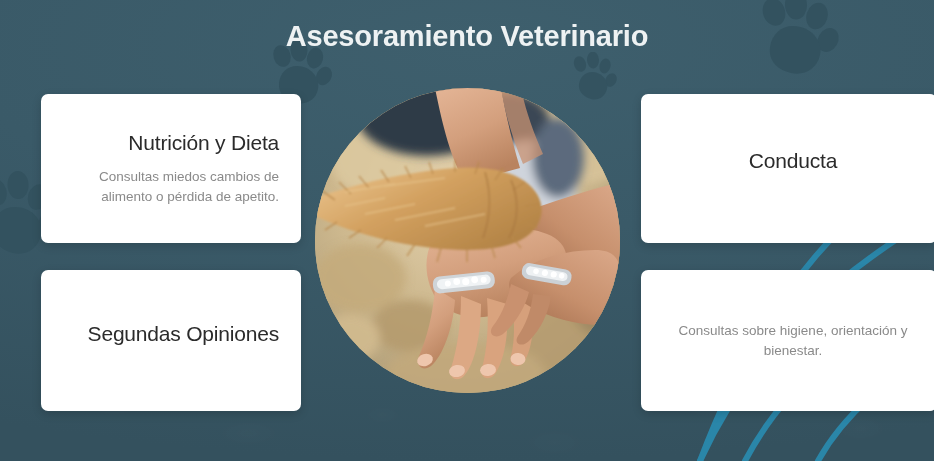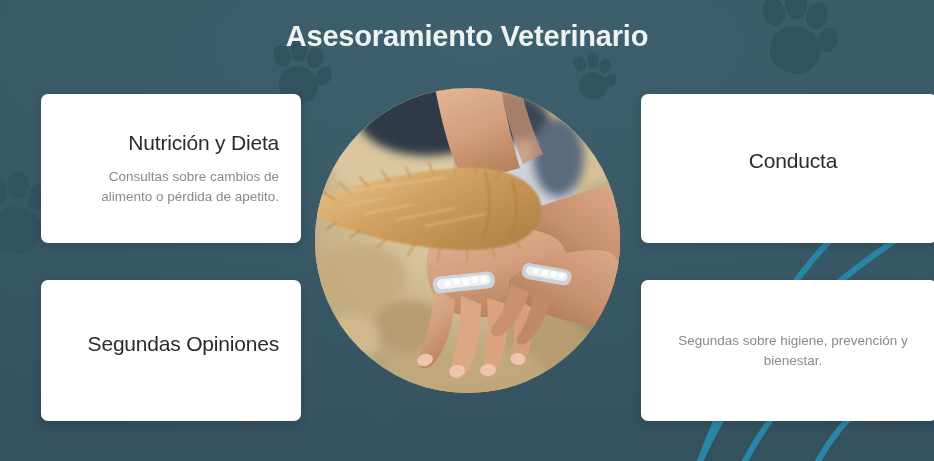--- a/index.html
+++ b/index.html
@@ -83,21 +83,21 @@
     box-shadow: 0 3px 10px rgba(0,0,0,.16);
     z-index: 7;
     box-sizing: border-box;
     display: flex;
     flex-direction: column;
     justify-content: center;
   }
   .card-left  { left: 41px;  width: 260px; padding: 0 22px 0 18px; text-align: right; }
   .card-right { left: 641px; width: 296px; padding: 0 18px 0 26px; text-align: center; }
   .card-row1 { top: 94px;  height: 149px; }
-  .card-row2 { top: 270px; height: 141px; margin-top: 10px; }
+  .card-row2 { top: 270px; height: 141px; }
 
   .card-title {
     color: #2b2b2b;
     font-size: 21px;
     font-weight: normal;
     line-height: 1.15;
     margin: 0 0 12px 0;
     letter-spacing: -0.2px;
   }
   .card-desc {
@@ -335,28 +335,28 @@
         <g stroke="#a8773f" stroke-width="2" opacity="0.6" fill="none">
           <path d="M170 84 C 176 104, 176 128, 168 150"></path>
           <path d="M196 92 C 204 110, 204 132, 194 150"></path>
         </g>
       </g>
     </svg>
   </div>
 
   <div class="card card-left card-row1">
     <div class="card-title">Nutrición y Dieta</div>
-    <div class="card-desc">Consultas sobre cambios de alimento o pérdida de apetito.</div>
+    <div class="card-desc">Consultas miedos cambios de alimento o pérdida de apetito.</div>
   </div>
 
   <div class="card card-left card-row2">
     <div class="card-title">Segundas Opiniones</div>
   </div>
 
   <div class="card card-right card-row1">
     <div class="card-title">Conducta</div>
   </div>
 
   <div class="card card-right card-row2">
-    <div class="card-desc">Segundas sobre higiene, prevención y bienestar.</div>
+    <div class="card-desc">Consultas sobre higiene, orientación y bienestar.</div>
   </div>
 
 </div>
 
 </body></html>

